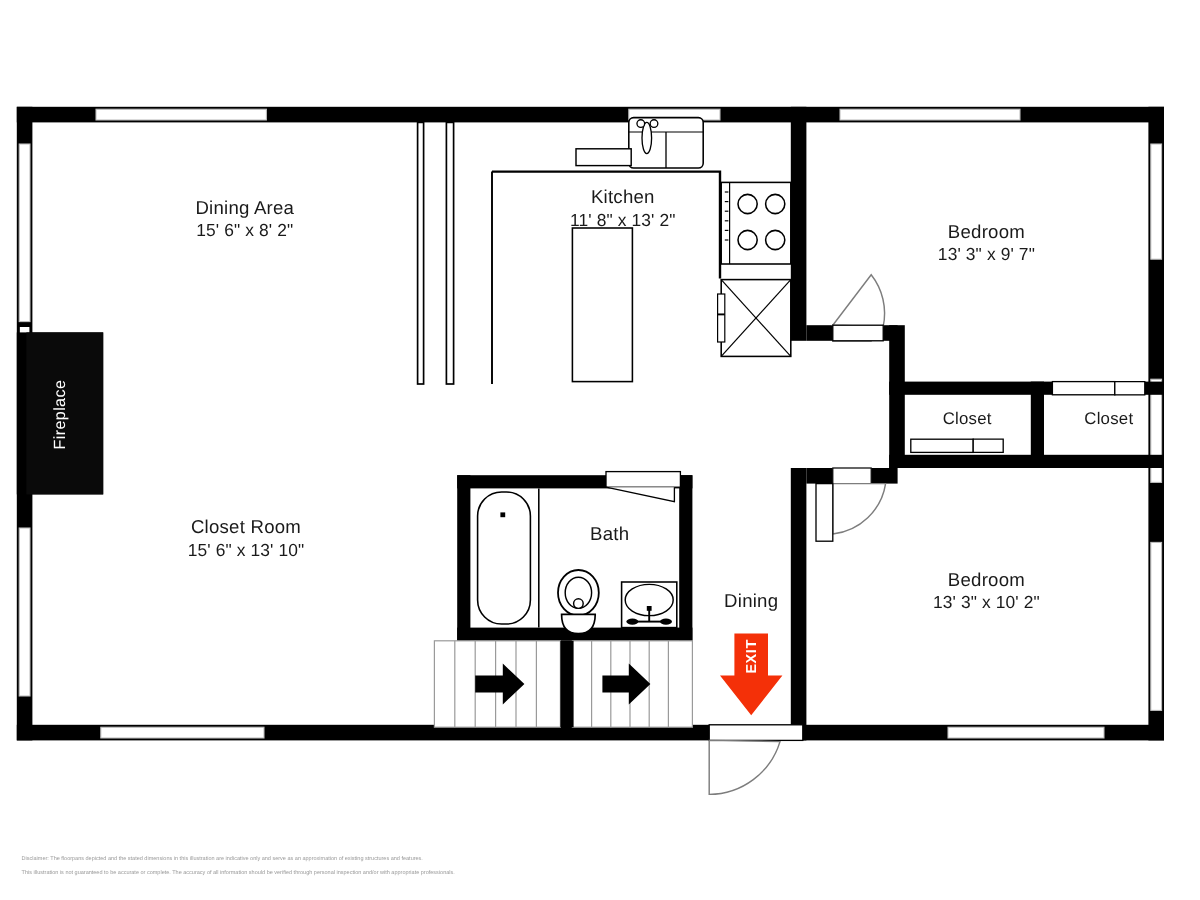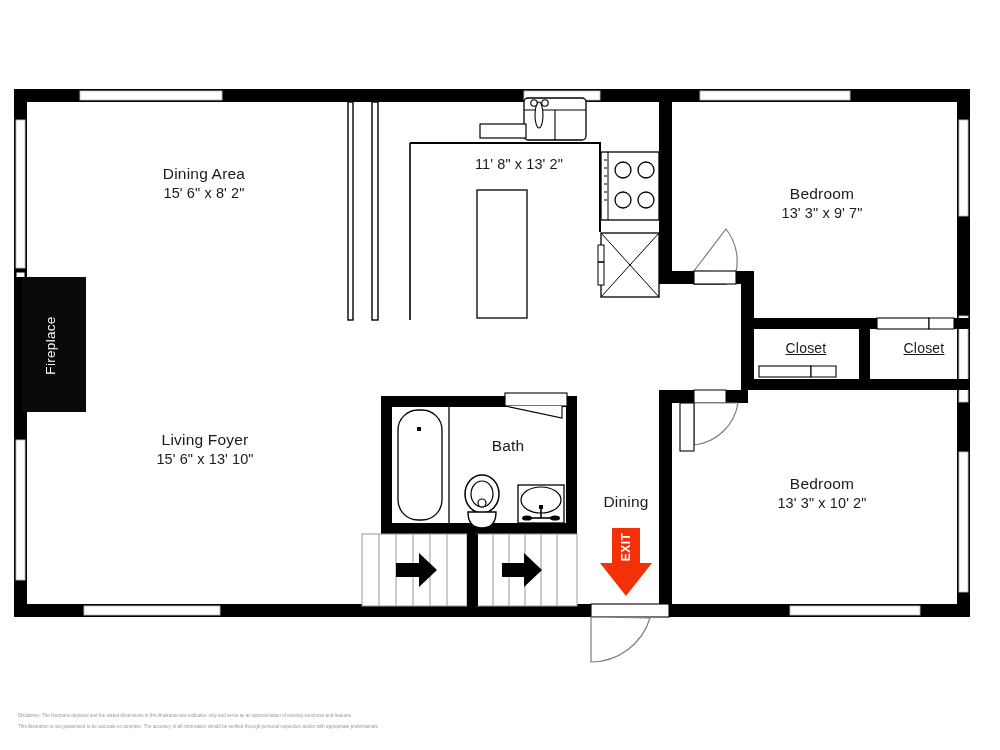--- a/index.html
+++ b/index.html
@@ -39,21 +39,20 @@
     font-size: 15.5px;
     letter-spacing: 0.2px;
   }
   .room-dims {
     display: block;
     font-size: 14.5px;
     letter-spacing: 0.1px;
   }
   .small-label .room-name {
     font-size: 14px;
-    text-decoration: underline;
   }
   .fireplace-label {
     position: absolute;
     color: #ffffff;
     font-size: 13.5px;
     font-family: "Liberation Sans", sans-serif;
     transform: rotate(-90deg);
     transform-origin: center center;
     white-space: nowrap;
     letter-spacing: 0.3px;
@@ -274,35 +273,36 @@
       <path d="M 612 528 L 640 528 L 640 563 L 652 563 L 626 596 L 600 563 L 612 563 Z" fill="#f43008"></path>
     </g>
   </svg>
 
   <div class="room-label" style="left:125px; top:164px; width:158px;">
     <span class="room-name">Dining Area</span>
     <span class="room-dims">15' 6" x 8' 2"</span>
   </div>
 
   <div class="room-label" style="left:440px; top:155px; width:158px;">
+    <span class="room-name">Kitchen</span>
     <span class="room-dims">11' 8" x 13' 2"</span>
   </div>
 
   <div class="room-label" style="left:742px; top:184px; width:160px;">
     <span class="room-name">Bedroom</span>
     <span class="room-dims">13' 3" x 9' 7"</span>
   </div>
 
   <div class="room-label" style="left:742px; top:474px; width:160px;">
     <span class="room-name">Bedroom</span>
     <span class="room-dims">13' 3" x 10' 2"</span>
   </div>
 
   <div class="room-label" style="left:120px; top:430px; width:170px;">
-    <span class="room-name">Living Foyer</span>
+    <span class="room-name">Closet Room</span>
     <span class="room-dims">15' 6" x 13' 10"</span>
   </div>
 
   <div class="room-label" style="left:464px; top:436px; width:88px;text-align:center;">
     <span class="room-name">Bath</span>
   </div>
 
   <div class="room-label" style="left:586px; top:492px; width:80px;">
     <span class="room-name">Dining</span>
   </div>

